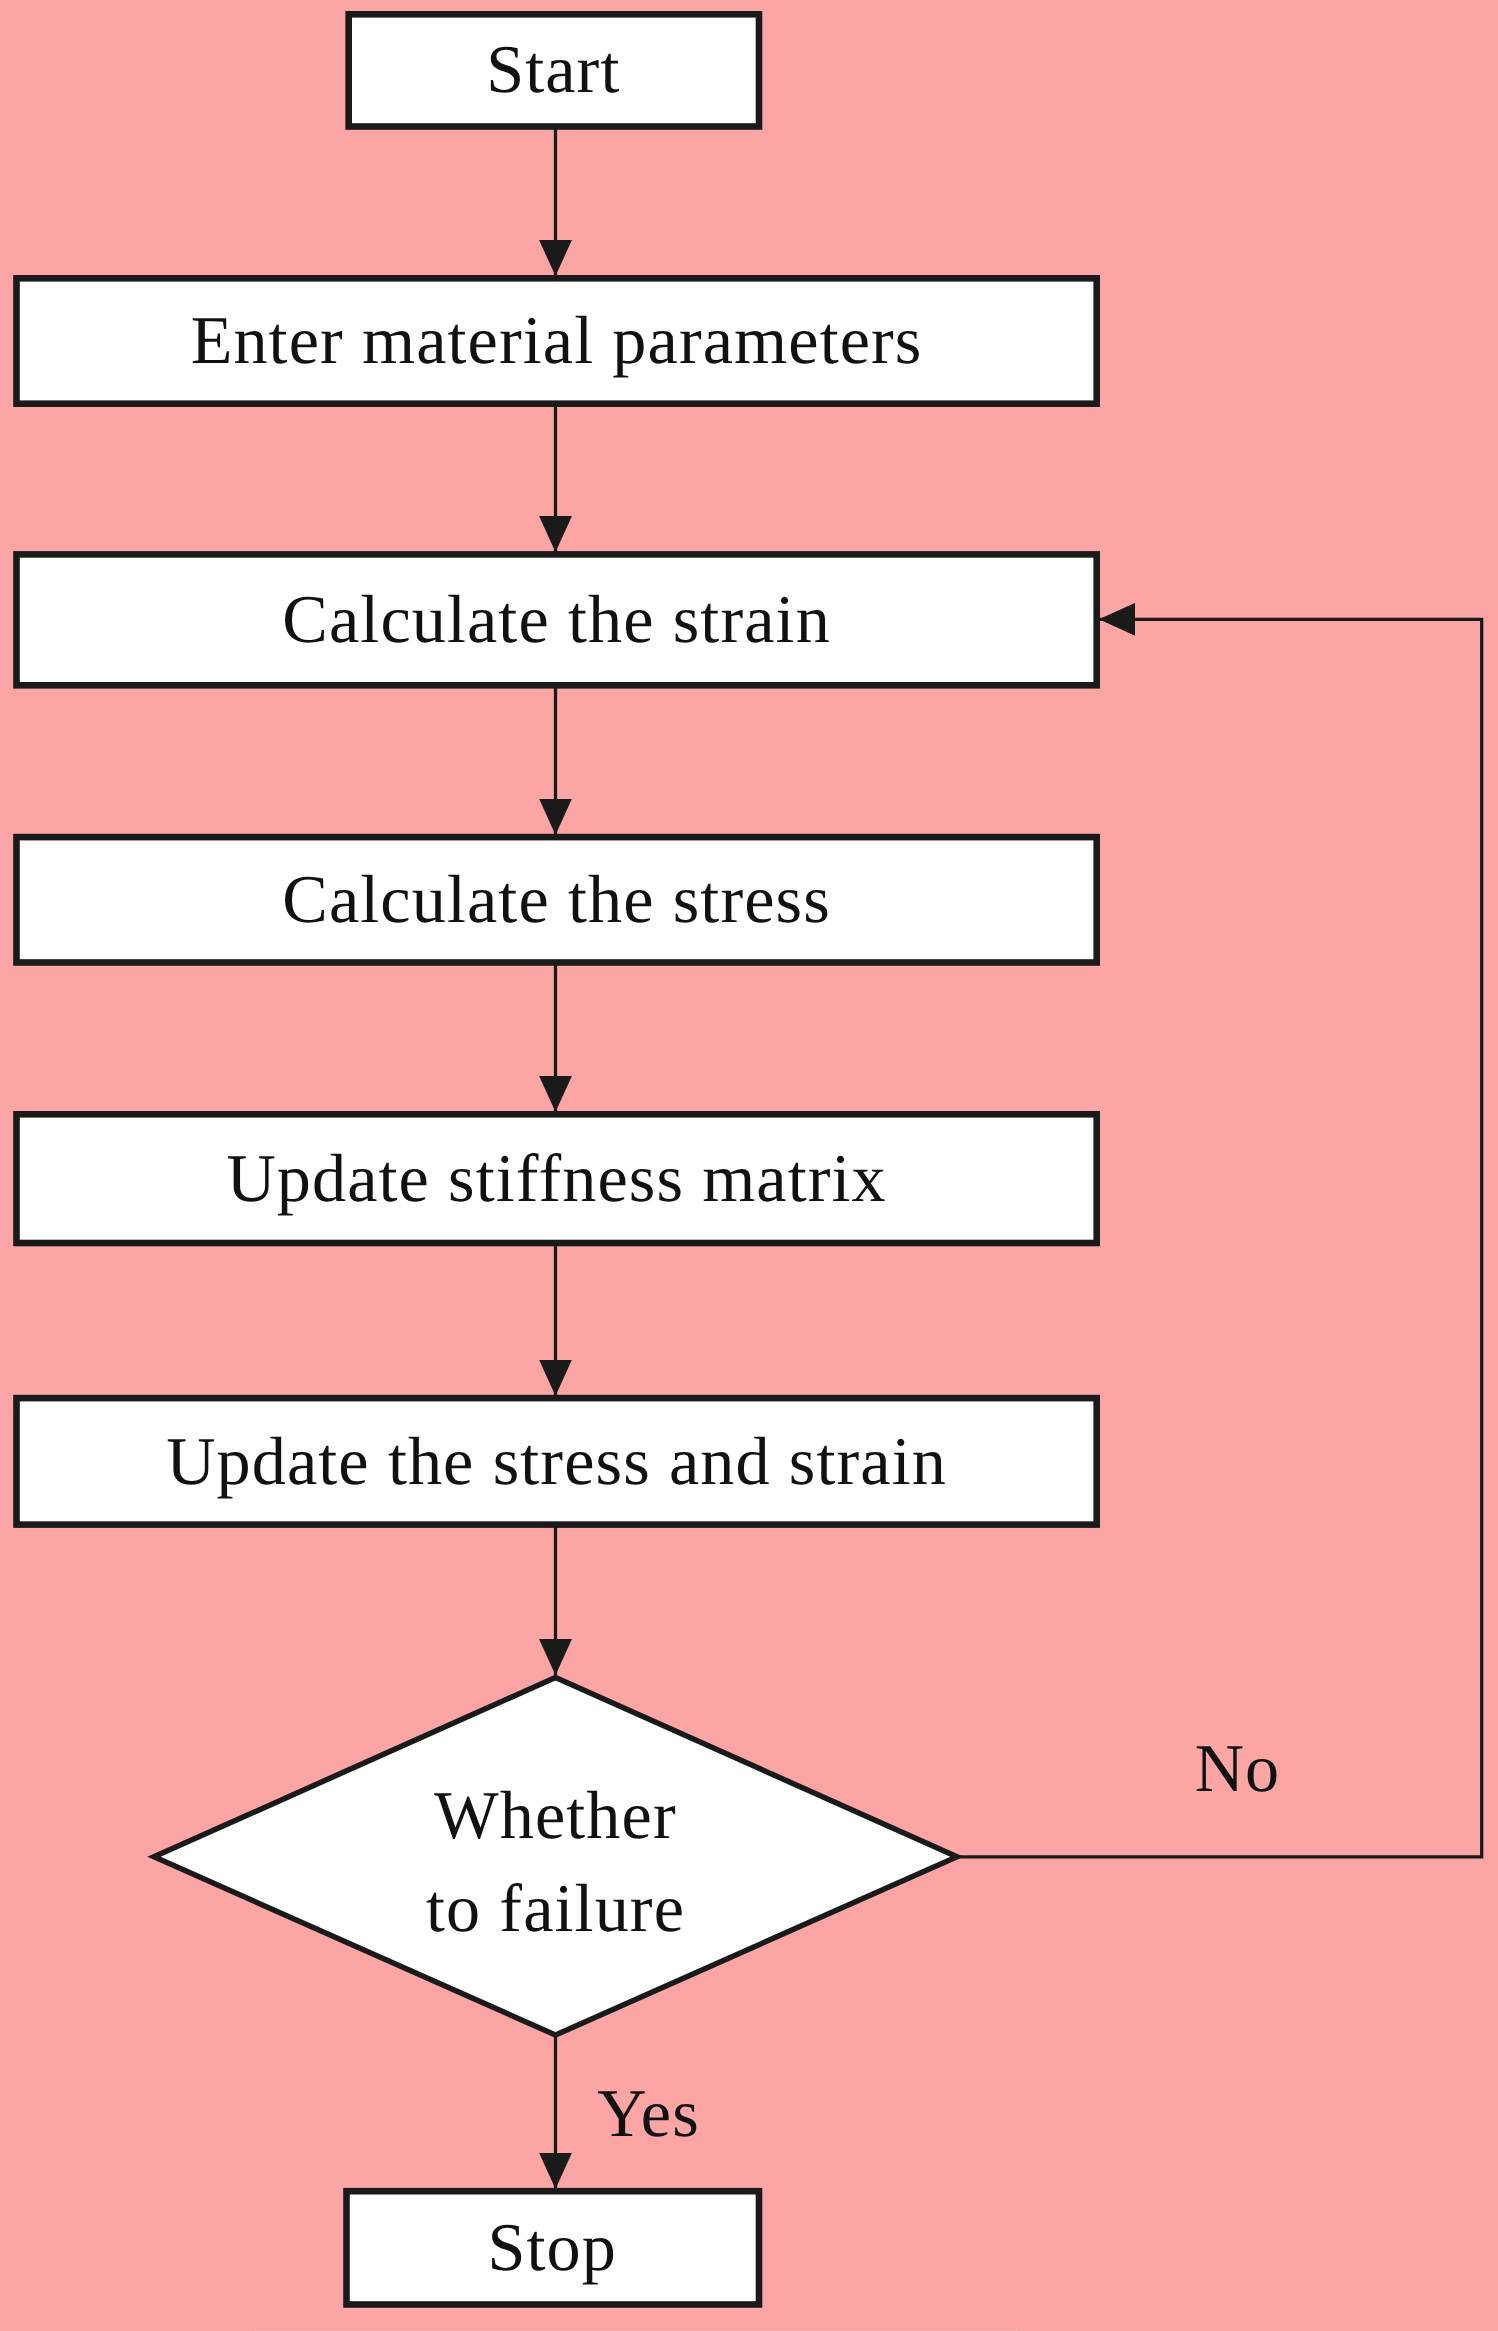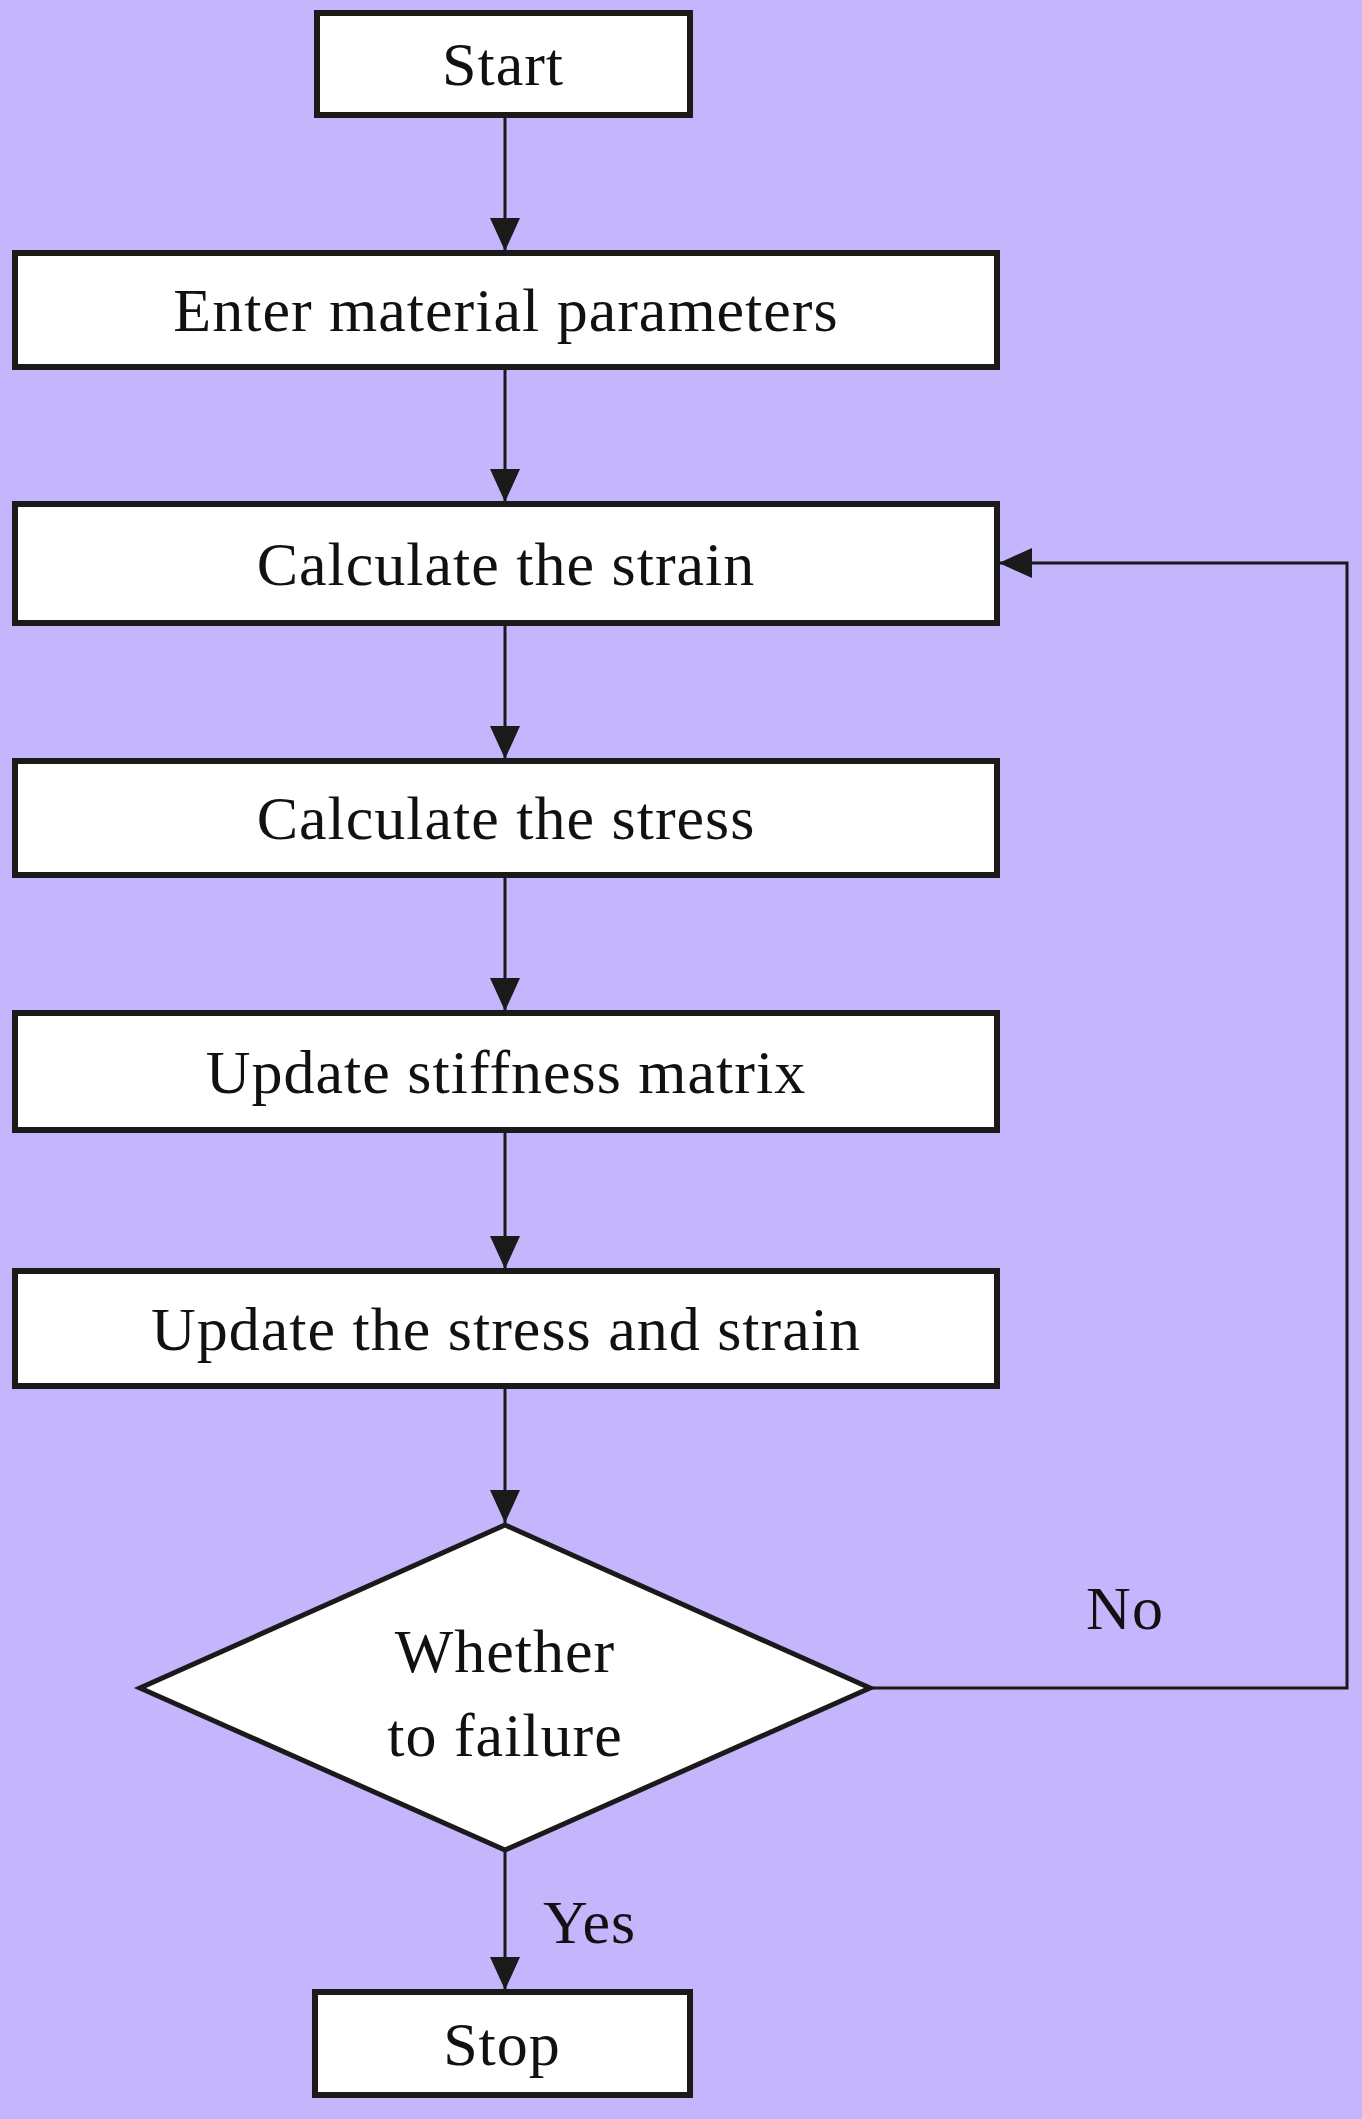--- a/index.html
+++ b/index.html
@@ -7,21 +7,21 @@
     padding: 0;
     background: #ffffff;
     width: 1362px;
     height: 2119px;
     overflow: hidden;
   }
   .canvas-wrap {
     position: relative;
     width: 1362px;
     height: 2119px;
-    background: #c4b5fd;
+    background: #fca5a5;
   }
   svg {
     display: block;
   }
   .node-rect {
     fill: #ffffff;
     stroke: #1a1a1a;
     stroke-width: 6;
   }
   .node-diamond {

